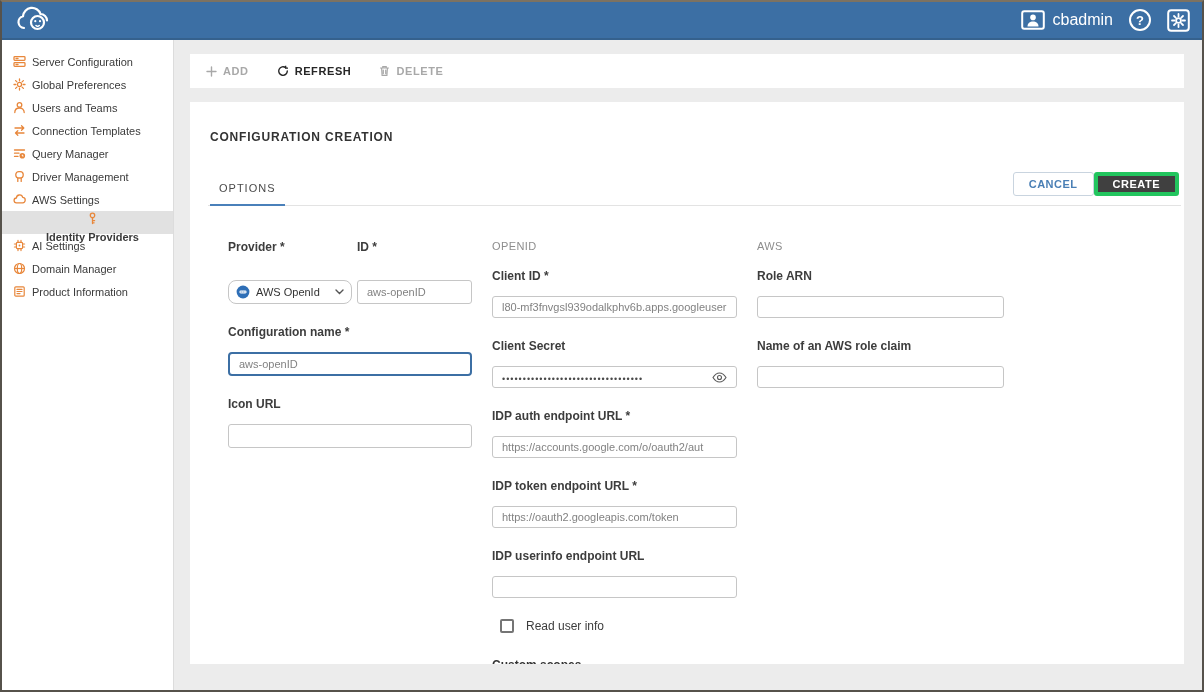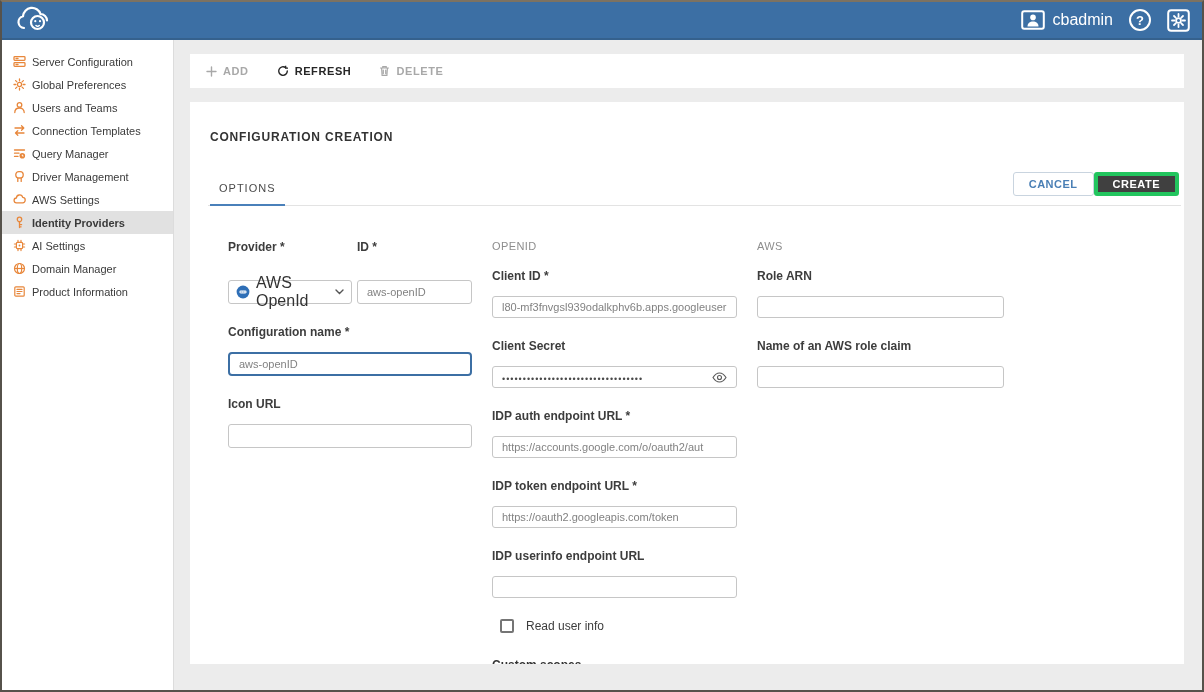--- a/index.html
+++ b/index.html
@@ -15,21 +15,21 @@
   .topbar-right { margin-left:auto; display:flex; align-items:center; gap:16px; }
   .user-chip { display:flex; align-items:center; gap:8px; color:#fff; font-size:16px; cursor:pointer; }
   .icon-btn { display:flex; align-items:center; justify-content:center; cursor:pointer; }
   .help-circle { width:22px; height:22px; border:2px solid #fff; border-radius:50%;
                  color:#fff; font-size:13px; font-weight:bold; display:flex; align-items:center; justify-content:center; }
   
   .main { flex:1; display:flex; min-height:0; }
   .sidebar { width:172px; flex:0 0 auto; background:#fff; border-right:1px solid #dcdcdc; padding-top:10px; }
   .nav-item { height:23px; display:flex; align-items:center; gap:6px; padding-left:10px;
               font-size:11px; color:#3a3a3a; cursor:pointer; white-space:nowrap; }
-  .nav-item.selected { background:#e1e1e1; font-weight:bold; }
+  .nav-item.selected { background:#e1e1e1; font-weight:bold;flex-direction:column; }
   .nav-ic { width:14px; height:14px; flex:0 0 auto; display:flex; align-items:center; justify-content:center; }
   .content { flex:1; min-width:0; display:flex; flex-direction:column; background:#ececec;
              padding:14px 18px 26px 16px; }
   
   .toolbar-card { background:#fff; height:34px; flex:0 0 auto; display:flex; align-items:center;
                   padding:0 16px; gap:28px; margin-bottom:14px; }
   .tbtn { display:flex; align-items:center; gap:6px; font-size:11px; font-weight:bold;
           letter-spacing:.6px; cursor:default; }
   .tbtn.on { color:#262626; cursor:pointer; }
   .tbtn.off { color:#a8a8a8; }
@@ -49,22 +49,22 @@
   .form { margin-top:34px; padding-left:20px; display:flex; gap:20px; }
   .col1 { width:244px; } .col2 { width:245px; } .col3 { width:247px; }
   .flabel { font-size:12px; font-weight:bold; color:#3d3d3d; margin-bottom:13px; }
   .sec-head { font-size:11px; color:#8d8d8d; letter-spacing:.4px; margin-bottom:17px; }
   .fld { margin-bottom:21px; }
   .tin { width:100%; height:24px; border:1px solid #c6c6c6; border-radius:3px; background:#fff;
          font-family:"Liberation Sans",sans-serif; font-size:11px; color:#828282; padding:0 9px; outline:none; }
   .col2 .tin, .col3 .tin { height:22px; }
   .tin.focused { border:2px solid #3c6fa4; border-radius:4px; }
   .pair { display:flex; gap:5px; }
-  .dd { width:124px; height:24px; border:1px solid #c6c6c6; border-radius:3px; background:#fff;
-        display:flex; align-items:center; gap:6px; padding:0 7px; font-size:16px; color:#333; cursor:pointer; }
+  .dd { width:124px; height:24px; border:1px solid #c6c6c6; border-radius:8px; background:#fff;
+        display:flex; align-items:center; gap:6px; padding:0 7px; font-size:11px; color:#333; cursor:pointer; }
   .dd .chev { margin-left:auto; }
   .ta-wrap { position:relative; }
   textarea.ta { width:100%; height:42px; border:1px solid #c6c6c6; border-radius:3px; resize:none;
                 font-family:"Liberation Sans",sans-serif; font-size:11px; color:#555; padding:5px 9px; outline:none; }
   .ta-grip { position:absolute; right:3px; bottom:5px; width:9px; height:9px; pointer-events:none;
              background:repeating-linear-gradient(135deg, transparent 0 2px, #9a9a9a 2px 3px);
              clip-path:polygon(100% 0, 100% 100%, 0 100%); }
   .cbrow { display:flex; align-items:center; gap:12px; padding-left:8px; }
   .cb { width:14px; height:14px; border:2px solid #757575; border-radius:2px; background:#fff; cursor:pointer; flex:0 0 auto; }
   .cbl { font-size:12px; color:#3d3d3d; }

